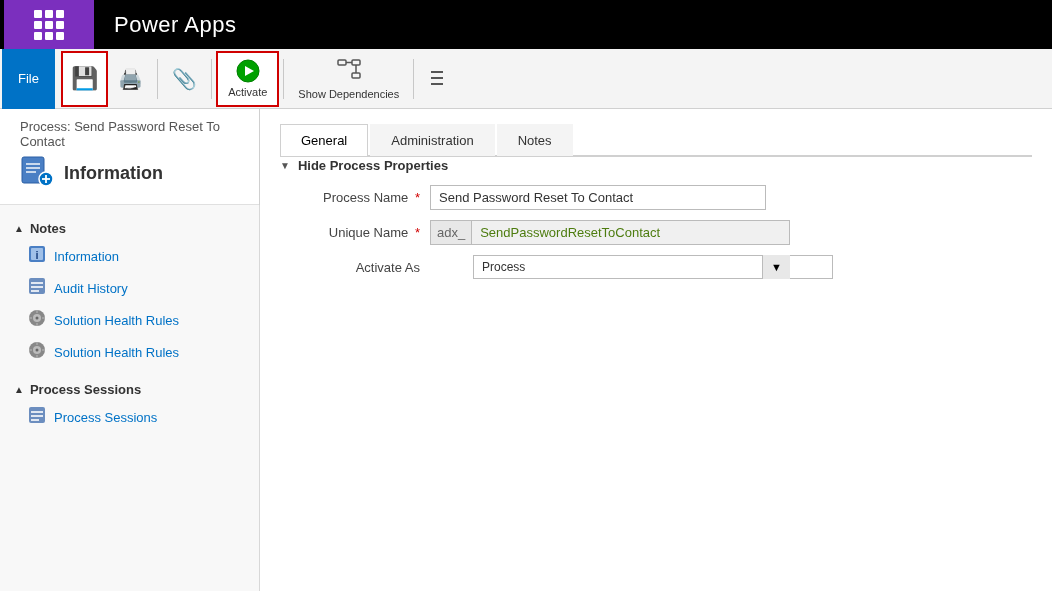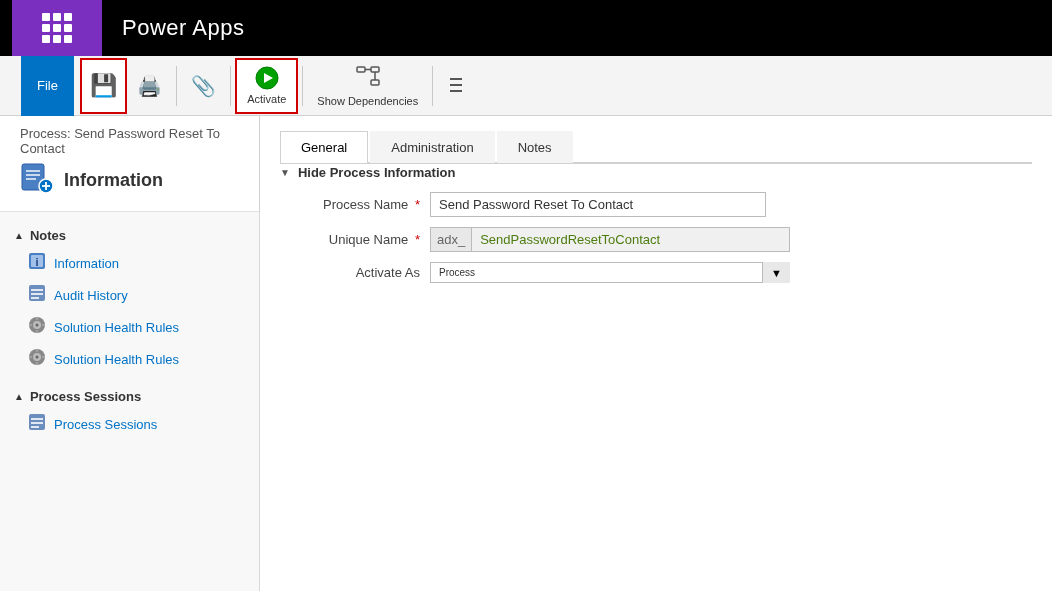--- a/index.html
+++ b/index.html
@@ -1,24 +1,24 @@
 <!DOCTYPE html>
 <html><head>
   <meta charset="utf-8">
   <style>
     * { box-sizing: border-box; margin: 0; padding: 0; }
     body { font-family: 'Segoe UI', Tahoma, Geneva, Verdana, sans-serif; font-size: 13px; background: #fff; overflow: hidden; width: 1052px; height: 591px; }
 
     
     .header-bar {
       background: #000;
-      height: 56px;
-      display: flex;
-      align-items: center;
-      padding: 0 0 0 12px;
+      height: 49px;
+      display: flex;
+      align-items: center;
+      padding: 0 0 0 4px;
     }
     .header-waffle {
       width: 90px;
       height: 60px;
       background: #7b2fbe;
       display: flex;
       align-items: center;
       justify-content: center;
       flex-shrink: 0;
     }
@@ -42,21 +42,21 @@
       letter-spacing: 0.5px;
     }
 
     
     .ribbon {
       background: #f4f4f4;
       border-bottom: 1px solid #d0d0d0;
       height: 60px;
       display: flex;
       align-items: center;
-      padding: 0 21px;
+      padding: 0 2px;
       gap: 0;
     }
     .file-btn {
       background: #0072c6;
       color: #fff;
       padding: 8px 16px;
       font-size: 13px;
       font-weight: 500;
       border: none;
       cursor: pointer;
@@ -231,24 +231,25 @@
       background: #f0f0f0;
     }
     .form-select-wrap {
       position: relative;
       width: 360px;
     }
     .form-select {
       width: 100%;
       border: 1px solid #bbb;
       padding: 4px 28px 4px 8px;
-      font-size: 10px;
+      font-size: 12px;
       color: #333;
       background: #fff;
       appearance: none;
+      margin-left: 43px;
       -webkit-appearance: none;
     }
     .form-select-arrow {
       position: absolute;
       right: 0;
       top: 0;
       bottom: 0;
       width: 28px;
       background: #e8e8e8;
       display: flex;
@@ -448,21 +449,21 @@
     <div class="right-panel">
 
       <div class="tabs-row">
         <div class="tab active">General</div>
         <div class="tab">Administration</div>
         <div class="tab">Notes</div>
       </div>
 
       <div class="form-section-header">
         <span class="tri">▼</span>
-        <span>Hide Process Information</span>
+        <span>Hide Process Properties</span>
       </div>
 
       <div class="form-row">
         <span class="form-label">
           <span>Process Name</span>
           <span class="required-star">*</span>
         </span>
         <input class="form-input" type="text" value="Send Password Reset To Contact" style="">
       </div>
 

